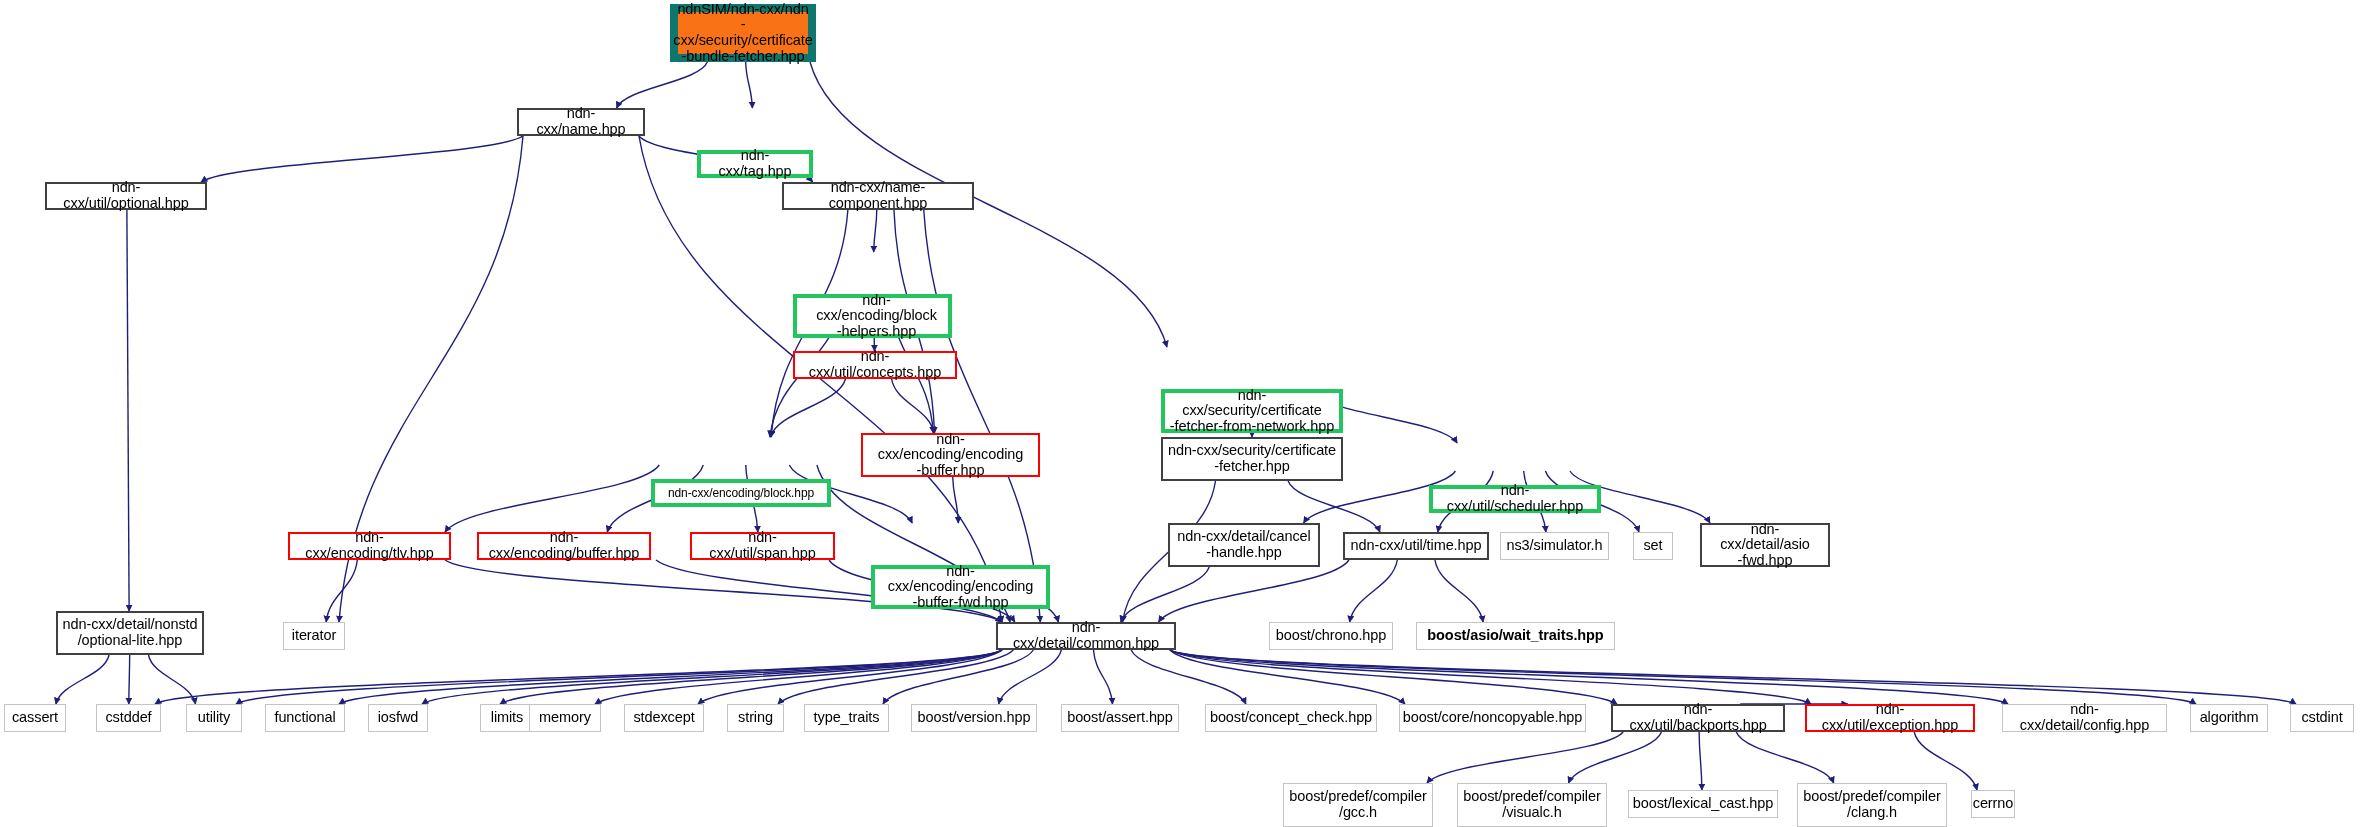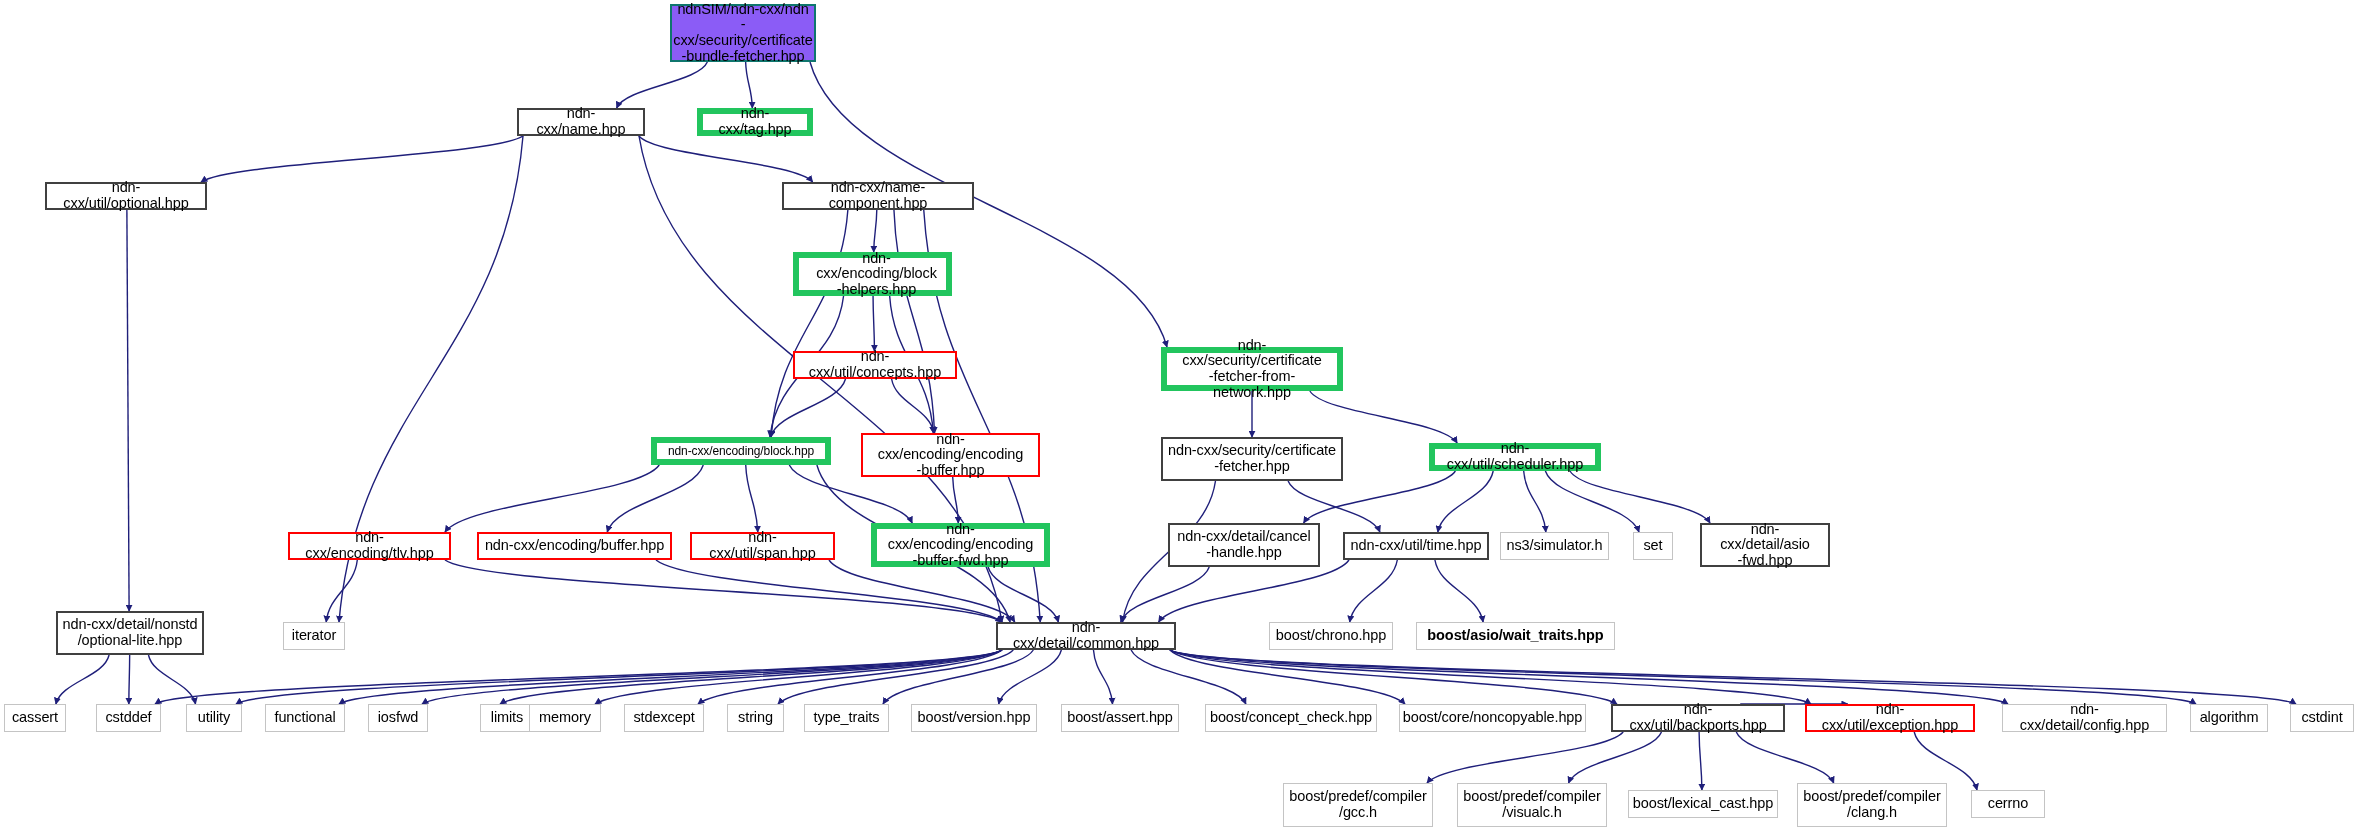--- a/index.html
+++ b/index.html
@@ -34,26 +34,26 @@
     line-height: 1.08;
     white-space: pre-line;
     background: #ffffff;
     color: #000000;
     font-size: 14.5px;
     letter-spacing: -0.1px;
     padding: 0 4px;
   }
   
   .node.b-thin   { border: 1px solid #c4c4c4; }
-  .node.b-normal { border: 6px solid #22c55e; }
+  .node.b-normal { border: 4px solid #22c55e; margin-top: 42px; }
   .node.b-bold   { border: 2px solid #404040; }
   .node.b-red    { border: 2px solid #ff0000; }
   .node.root {
-    background: #8b5cf6;
-    border: 2px solid #0f766e;
+    background: #f97316;
+    border: 8px solid #0f766e;
   }
 </style>
 </head>
 <body>
 
 <div id="graph-canvas">
   <svg id="edge-layer" viewBox="0 0 2362 827" preserveAspectRatio="none">
     <defs>
       <marker id="arrow" viewBox="0 0 10 10" refX="9" refY="5" markerWidth="5" markerHeight="5" orient="auto-start-reverse">
         <path d="M 0 0 L 10 5 L 0 10 z" fill="#1f1f7a"></path>
@@ -143,21 +143,21 @@
       <div class="node b-normal" style="left: 1161px; top: 347px; width: 182px; height: 44px;">ndn-cxx/security/certificate
 -fetcher-from-network.hpp</div>
       <div class="node b-red" style="left: 793px; top: 351px; width: 164px; height: 28px; font-size: 14.5px;">ndn-cxx/util/concepts.hpp</div>
       <div class="node b-normal" style="left: 651px; top: 437px; width: 180px; height: 28px; font-size: 12px;">ndn-cxx/encoding/block.hpp</div>
       <div class="node b-red" style="left: 861px; top: 433px; width: 179px; height: 44px;">ndn-cxx/encoding/encoding
 -buffer.hpp</div>
       <div class="node b-bold" style="left: 1161px; top: 437px; width: 182px; height: 44px;">ndn-cxx/security/certificate
 -fetcher.hpp</div>
       <div class="node b-normal" style="left: 1429px; top: 443px; width: 172px; height: 28px; font-size: 14.5px;">ndn-cxx/util/scheduler.hpp</div>
       <div class="node b-red" style="left: 288px; top: 532px; width: 163px; height: 28px; font-size: 14.5px;">ndn-cxx/encoding/tlv.hpp</div>
-      <div class="node b-red" style="left: 477px; top: 532px; width: 195px; height: 28px; font-size: 14.5px;">ndn-cxx/encoding/buffer.hpp</div>
+      <div class="node b-red" style="left: 477px; top: 532px; width: 174px; height: 28px; font-size: 14.5px;">ndn-cxx/encoding/buffer.hpp</div>
       <div class="node b-red" style="left: 690px; top: 532px; width: 145px; height: 28px; font-size: 14.5px;">ndn-cxx/util/span.hpp</div>
       <div class="node b-normal" style="left: 871px; top: 523px; width: 179px; height: 44px;">ndn-cxx/encoding/encoding
 -buffer-fwd.hpp</div>
       <div class="node b-bold" style="left: 1168px; top: 523px; width: 152px; height: 44px;">ndn-cxx/detail/cancel
 -handle.hpp</div>
       <div class="node b-bold" style="left: 1343px; top: 532px; width: 146px; height: 28px; font-size: 14.5px;">ndn-cxx/util/time.hpp</div>
       <div class="node b-thin" style="left: 1500px; top: 532px; width: 109px; height: 28px; font-size: 14.5px;">ns3/simulator.h</div>
       <div class="node b-thin" style="left: 1633px; top: 532px; width: 40px; height: 28px; font-size: 14.5px;">set</div>
       <div class="node b-bold" style="left: 1700px; top: 523px; width: 130px; height: 44px;">ndn-cxx/detail/asio
 -fwd.hpp</div>
@@ -186,15 +186,15 @@
       <div class="node b-thin" style="left: 2002px; top: 704px; width: 165px; height: 28px; font-size: 14.5px;">ndn-cxx/detail/config.hpp</div>
       <div class="node b-thin" style="left: 2190px; top: 704px; width: 78px; height: 28px; font-size: 14.5px;">algorithm</div>
       <div class="node b-thin" style="left: 2290px; top: 704px; width: 64px; height: 28px; font-size: 14.5px;">cstdint</div>
       <div class="node b-thin" style="left: 1283px; top: 783px; width: 150px; height: 44px;">boost/predef/compiler
 /gcc.h</div>
       <div class="node b-thin" style="left: 1457px; top: 783px; width: 150px; height: 44px;">boost/predef/compiler
 /visualc.h</div>
       <div class="node b-thin" style="left: 1628px; top: 790px; width: 150px; height: 28px; font-size: 14.5px;">boost/lexical_cast.hpp</div>
       <div class="node b-thin" style="left: 1797px; top: 783px; width: 150px; height: 44px;">boost/predef/compiler
 /clang.h</div>
-      <div class="node b-thin" style="left: 1971px; top: 790px; width: 74px; height: 28px; font-size: 14.5px;">cerrno</div>
+      <div class="node b-thin" style="left: 1971px; top: 790px; width: 44px; height: 28px; font-size: 14.5px;">cerrno</div>
     </div>
 </div>
 
 </body></html>

